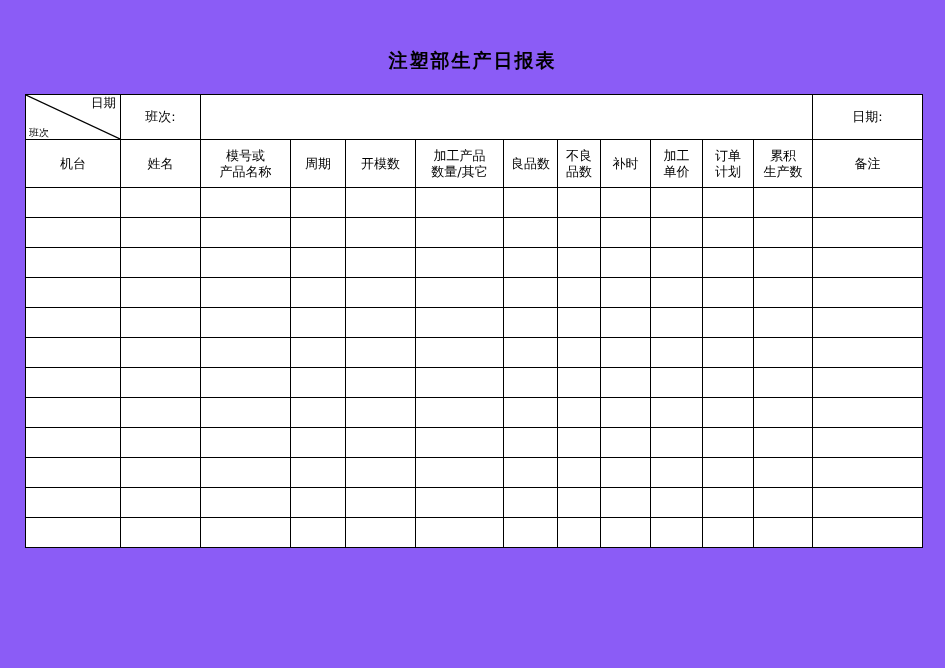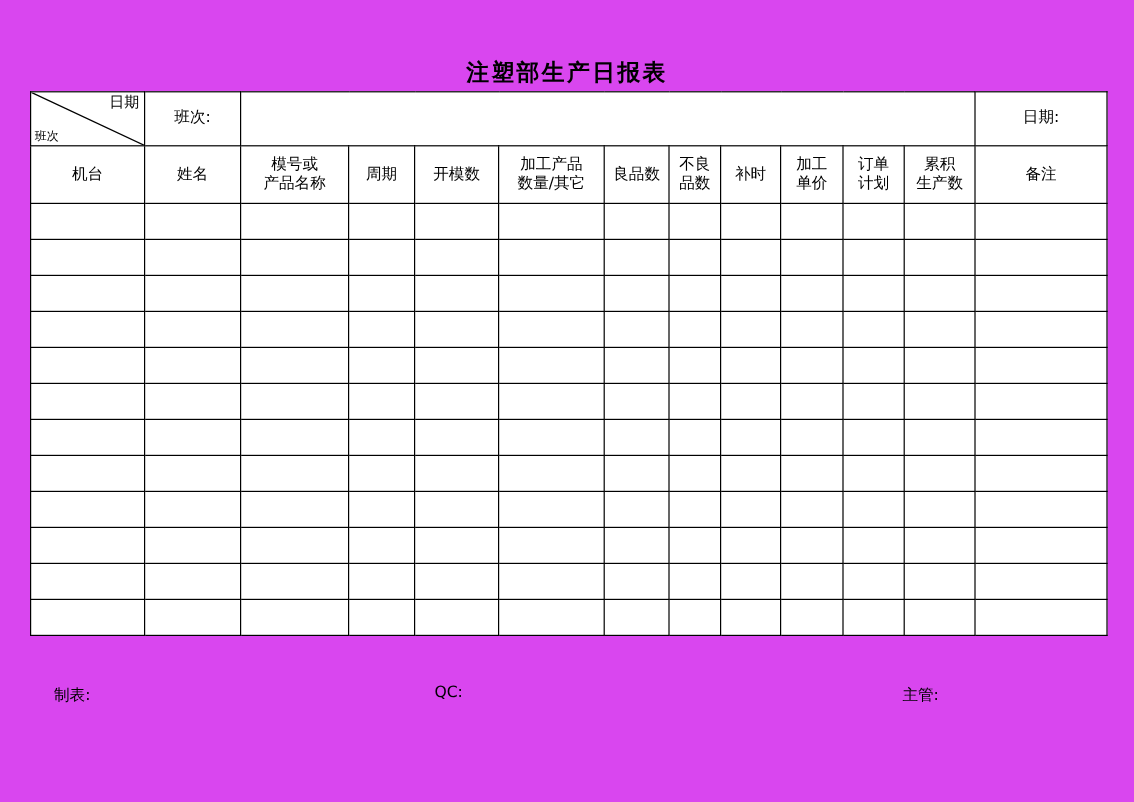--- a/index.html
+++ b/index.html
@@ -12,21 +12,21 @@
     height: 668px;
     font-family: "DejaVu Sans", "Liberation Sans", sans-serif;
     color: #000000;
     overflow: hidden;
     position: relative;
   }
   .page {
     position: relative;
     width: 945px;
     height: 668px;
-    background: #d946ef;
+    background: #8b5cf6;
   }
 
   
   .title-bar {
     position: absolute;
     left: 0;
     top: 48px;
     width: 945px;
     text-align: center;
   }
@@ -44,20 +44,21 @@
     position: absolute;
     left: 25px;
     top: 76px;
     width: 897px;
   }
   table.report {
     border-collapse: collapse;
     table-layout: fixed;
     width: 897px;
     background: #ffffff;
+    margin-top: 18px;
   }
   table.report td {
     border: 1px solid #000000;
     padding: 0;
     text-align: center;
     vertical-align: middle;
     font-size: 13px;
     font-family: "DejaVu Sans", "Liberation Sans", sans-serif;
     color: #000000;
     line-height: 1.12;
@@ -407,19 +408,14 @@
             <td class="datacell"></td>
             <td class="datacell"></td>
             <td class="datacell"></td>
             <td class="datacell"></td>
             <td class="datacell"></td>
           </tr>
         </tbody>
     </table>
   </div>
 
-  <div class="footer">
-    <span class="footer-item f-left">制表:</span>
-    <span class="footer-item f-mid">QC:</span>
-    <span class="footer-item f-right">主管:</span>
-  </div>
 
 </div>
 
 </body></html>

